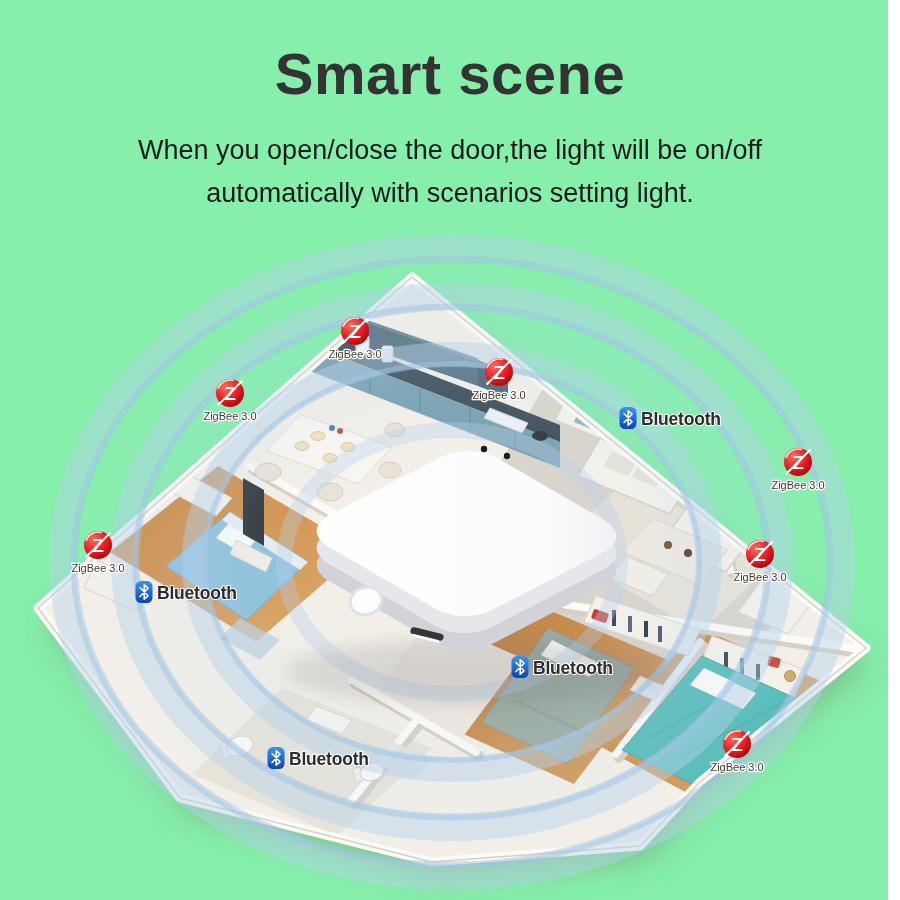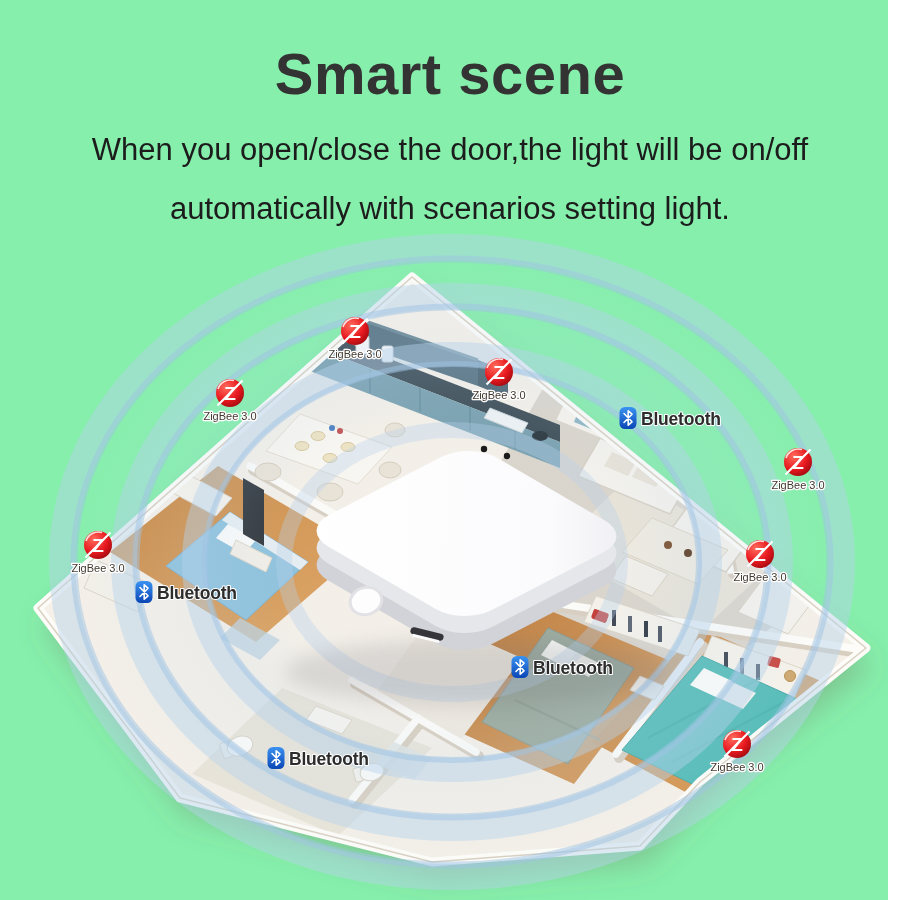--- a/index.html
+++ b/index.html
@@ -1,20 +1,20 @@
 <!DOCTYPE html>
 <html><head>
 <meta charset="utf-8">
 <style>
   html,body{margin:0;padding:0;background:#fff;}
   .page{position:relative;width:888px;height:900px;background:#86efac;overflow:hidden;
         font-family:"Liberation Sans","DejaVu Sans",sans-serif;}
   header{position:absolute;top:0;left:0;width:900px;text-align:center;}
   h1.title{margin:0;padding-top:40px;font-size:58px;font-weight:600;color:#333333;letter-spacing:0.5px;}
-  .subtitle{margin:17px;padding:0 40px;font-size:31px;font-weight:400;color:#1c1c1c;line-height:42px;}
+  .subtitle{margin:1px;padding:0 40px;font-size:27px;font-weight:400;color:#1c1c1c;line-height:42px;}
   .subtitle.first{margin-top:22px;}
   .scene{position:absolute;top:215px;left:0;}
   svg{display:block;}
   .wall-sh{stroke:#d9cfc0;stroke-width:10;stroke-linecap:round;fill:none;}
   .wall{stroke:#fdfcf8;stroke-width:7.5;stroke-linecap:round;fill:none;}
   .window{stroke:#d3e2ec;stroke-width:7;stroke-linecap:butt;}
   .ztxt{font-size:11px;font-weight:400;fill:#42392f;text-anchor:middle;
         paint-order:stroke;stroke:#ffffff;stroke-width:2.6px;stroke-linejoin:round;}
   .zletter{font-size:19px;font-weight:700;fill:#ffffff;text-anchor:middle;}
   .bttxt{font-size:17.5px;font-weight:700;fill:#2c2c2c;letter-spacing:-0.2px;

